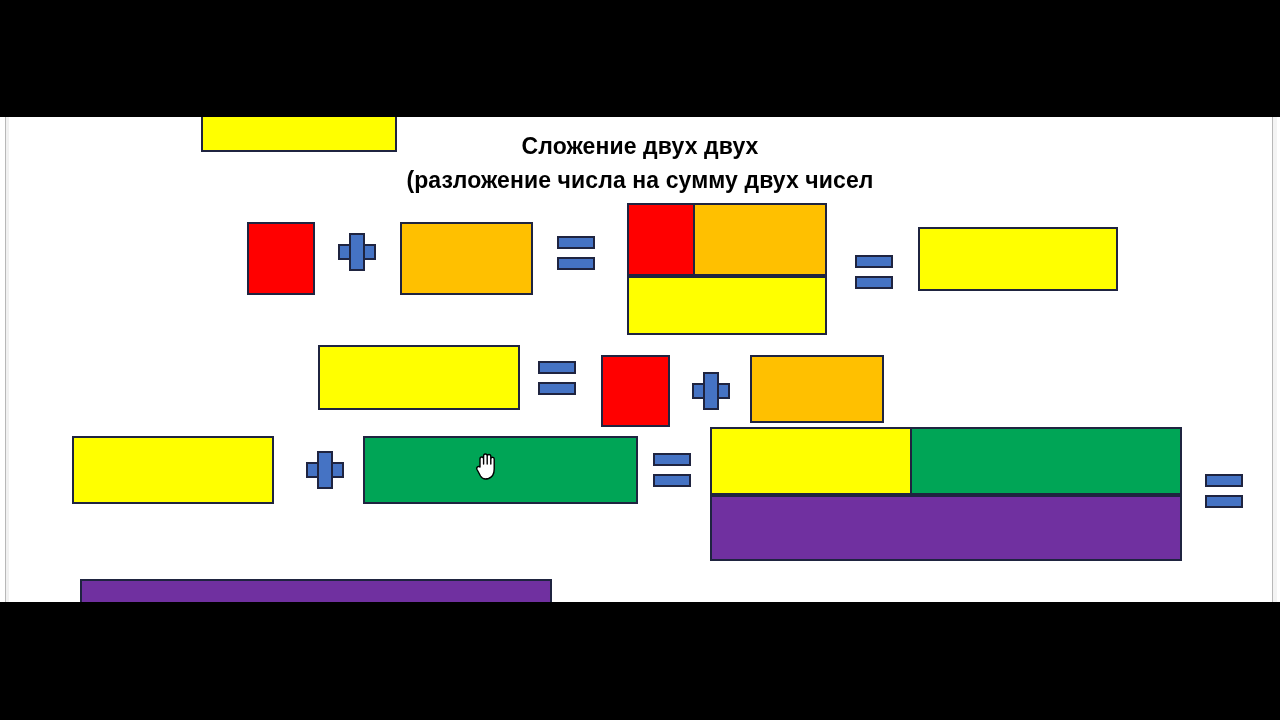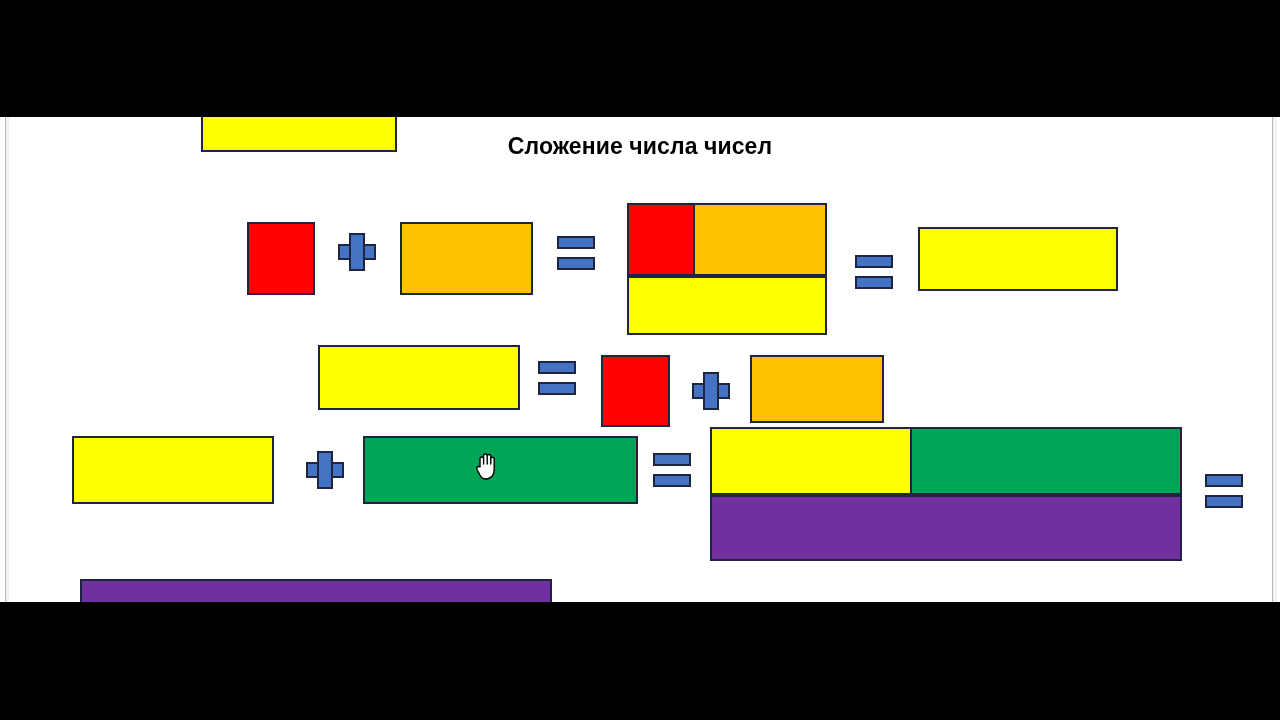--- a/index.html
+++ b/index.html
@@ -148,21 +148,22 @@
 <div id="stage">
 
   <div id="canvas">
 
     <div class="page-edge" id="page-edge-left"></div>
     <div id="page-edge-left-shadow"></div>
     <div class="page-edge" id="page-edge-right"></div>
     <div id="page-edge-right-shadow"></div>
 
     <div id="title-block">
-      <span class="title-line">Сложение числа чисел</span>
+      <span class="title-line">Сложение двух двух</span>
+      <span class="title-line">(разложение числа на сумму двух чисел</span>
     </div>
 
     <div class="shape sh-yellow" style="left:201px; top:-2px; width:196px; height:37px;"></div>
 
     <div class="shape sh-red" style="left:247px; top:105px; width:68px; height:73px;"></div>
 
     <div class="op-plus" style="left:338px; top:116px;">
       <div class="bar bar-h"></div>
       <div class="bar bar-v"></div>
       <div class="fill-core"></div>

